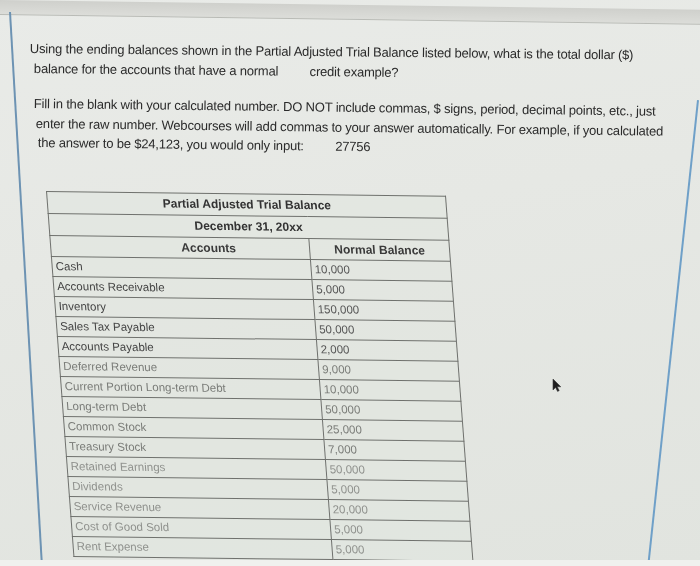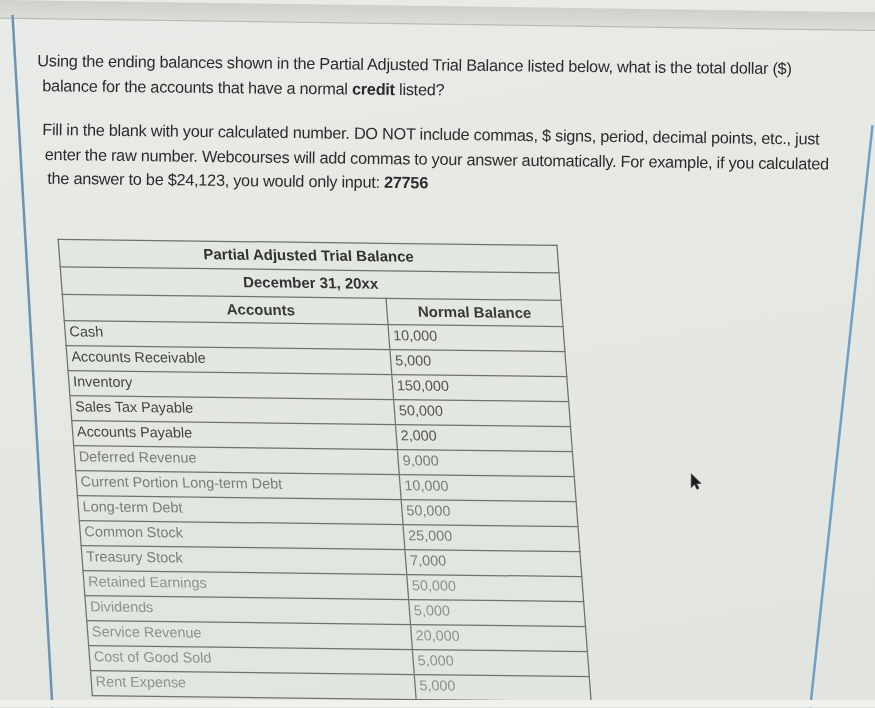--- a/index.html
+++ b/index.html
@@ -37,21 +37,21 @@
   .q-text {
     position: absolute; color: #2b2b2b; font-size: 13px; line-height: 18px;
     letter-spacing: -0.2px; white-space: nowrap;
     transform-origin: 0 0;
   }
   .q1 { left: 30px; top: 40px; transform: rotate(0.6deg); }
   .q2 { left: 34px; top: 60px; transform: rotate(0.6deg); }
   .q3 { left: 34px; top: 95px; transform: rotate(0.7deg); }
   .q4 { left: 36px; top: 115px; transform: rotate(0.7deg); }
   .q5 { left: 38px; top: 134px; transform: rotate(0.7deg); }
-  .bold { font-weight: bold; }
+  .bold { font-weight: normal; margin-left: 28px; }
 
   .tb-wrap {
     position: absolute; left: 46px; top: 191px;
     transform: matrix(1, 0.012, 0.075, 1, 0, 0);
     transform-origin: 0 0;
   }
   table.tb {
     border-collapse: collapse; width: 400px;
     background: rgba(225,230,224,0.6);
     font-size: 11.5px; color: #444;
@@ -77,21 +77,21 @@
 </head>
 <body>
 
 <div class="screen"></div>
 <div class="top-bar"></div>
 <div class="left-rule"></div>
 <div class="right-rule"></div>
 
 <div class="content">
   <div class="q-text q1">Using the ending balances shown in the Partial Adjusted Trial Balance listed below, what is the total dollar ($)</div>
-  <div class="q-text q2"><span>balance for the accounts that  have a normal </span><span class="bold">credit</span><span> listed?</span></div>
+  <div class="q-text q2"><span>balance for the accounts that  have a normal </span><span class="bold">credit</span><span> example?</span></div>
   <div class="q-text q3">Fill in the blank with your calculated number. DO NOT include commas, $ signs, period, decimal points, etc., just</div>
   <div class="q-text q4">enter the raw number. Webcourses will add commas to your answer automatically.  For example, if you calculated</div>
   <div class="q-text q5"><span>the answer to be $24,123, you would only input: </span><span class="bold">27756</span></div>
 
   <div class="tb-wrap">
     <table class="tb">
       <thead>
         <tr>
             <th class="title" colspan="2">Partial Adjusted Trial Balance</th>
           </tr>

